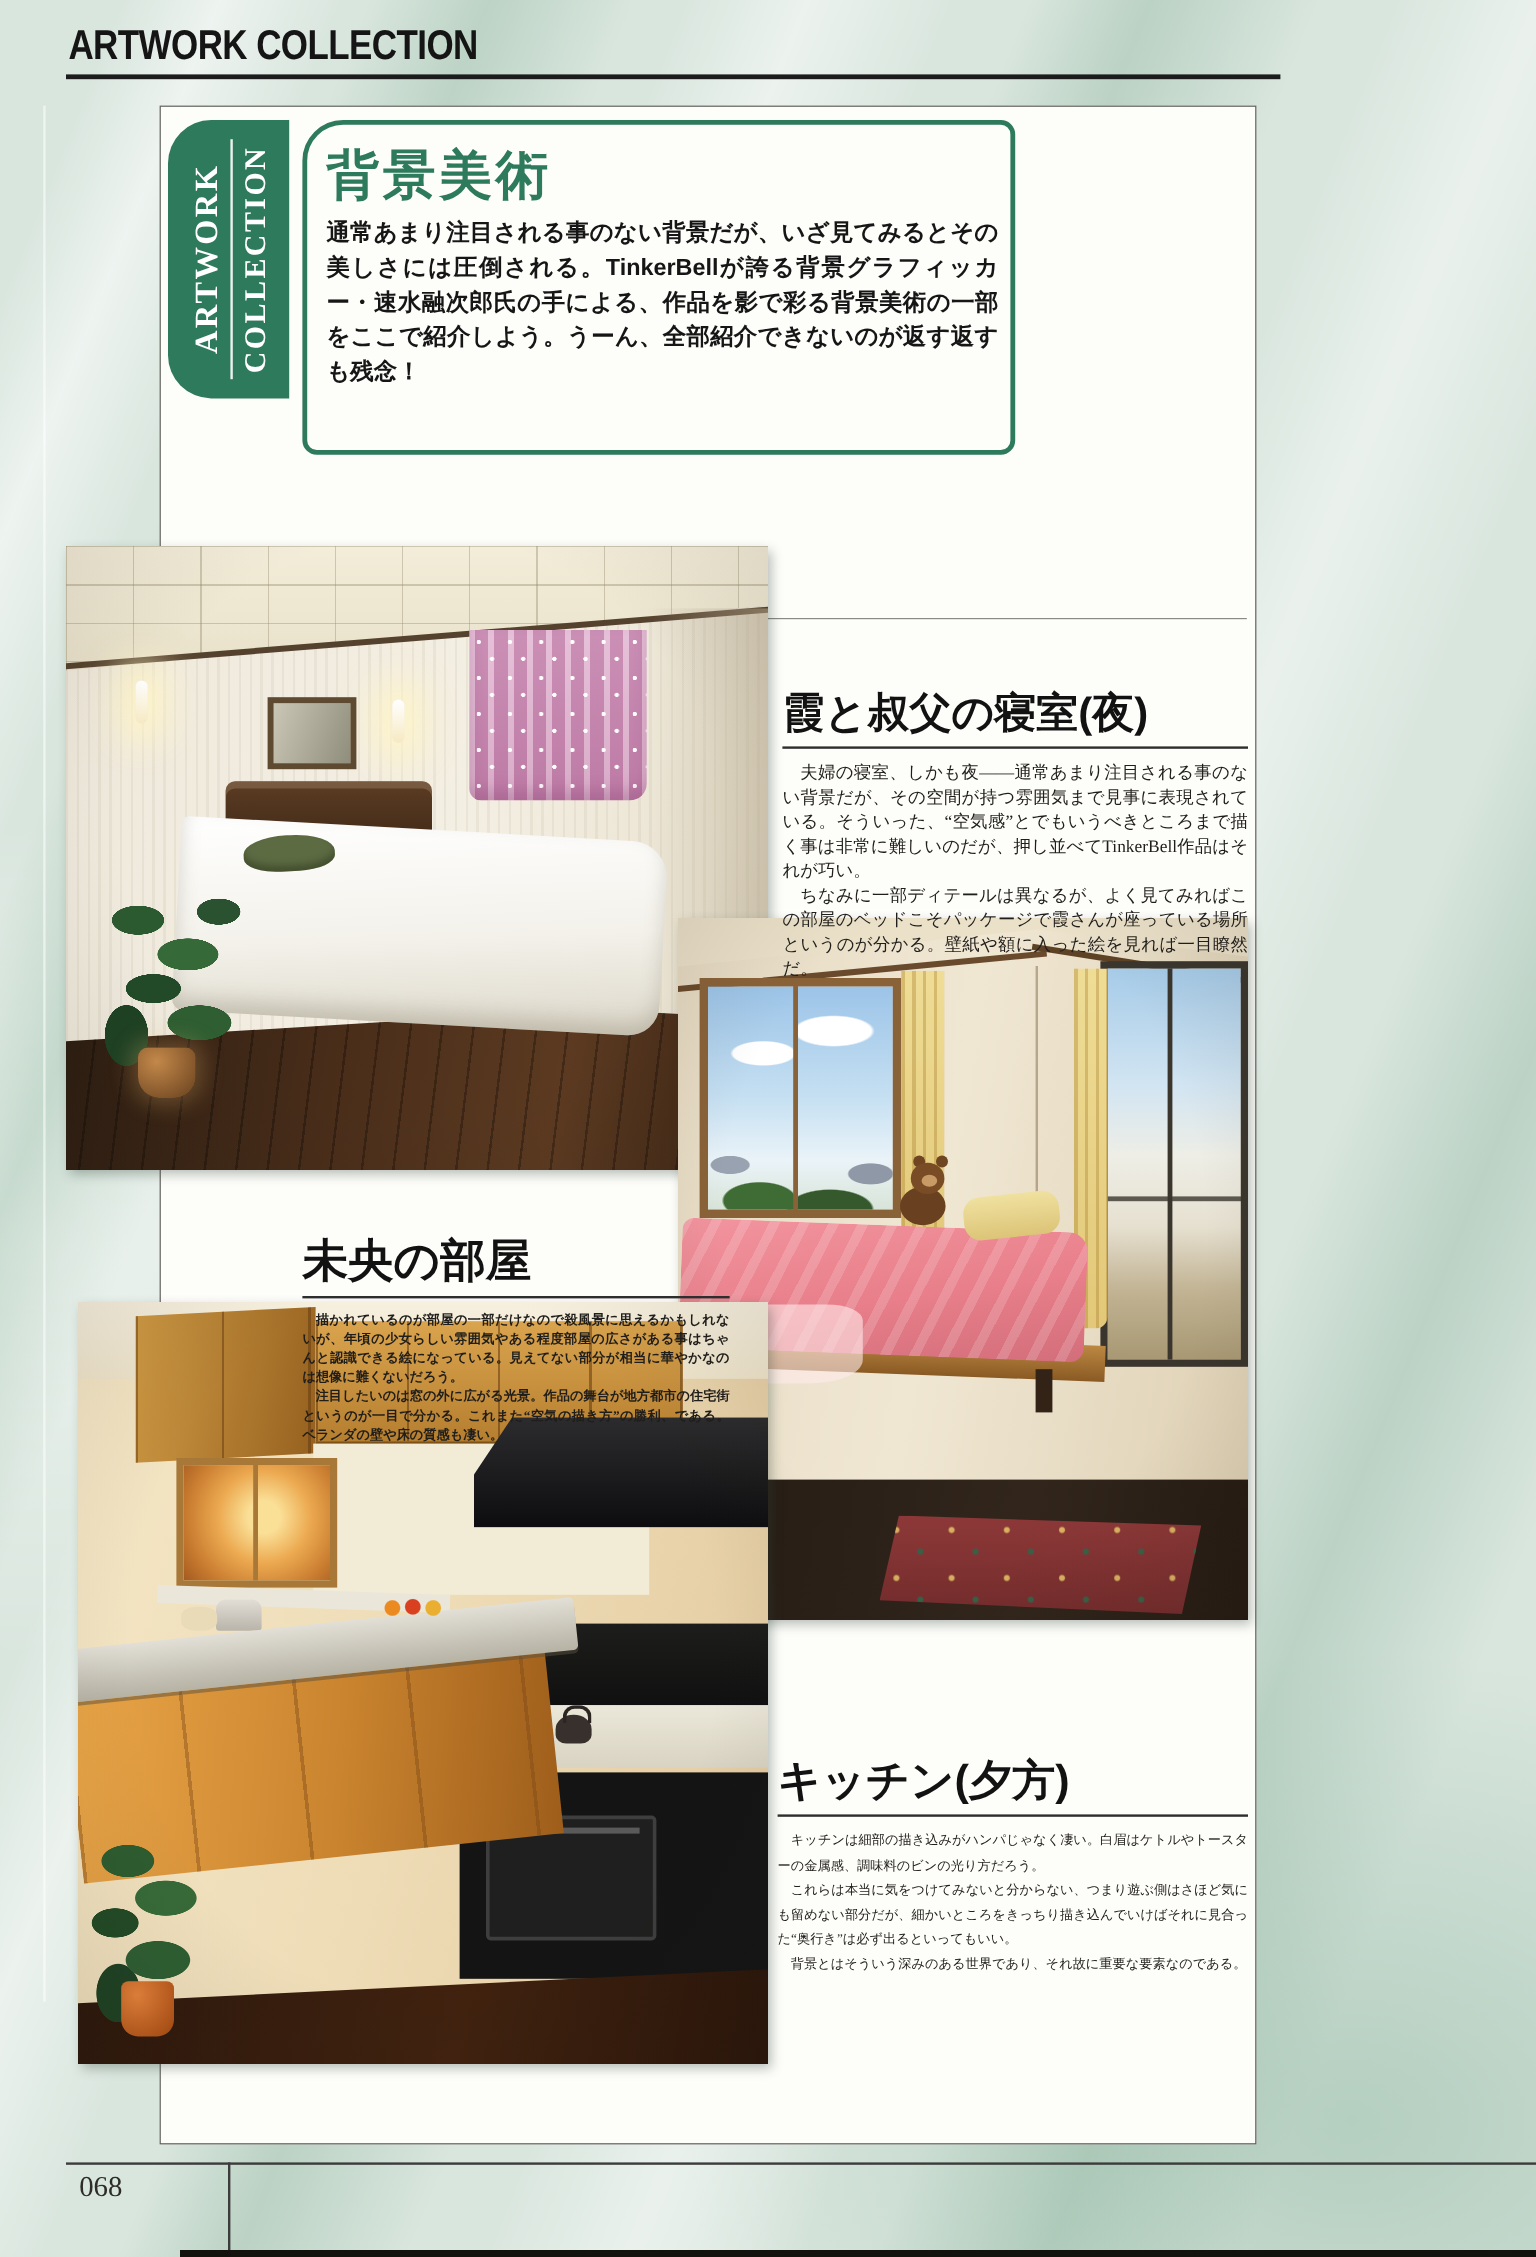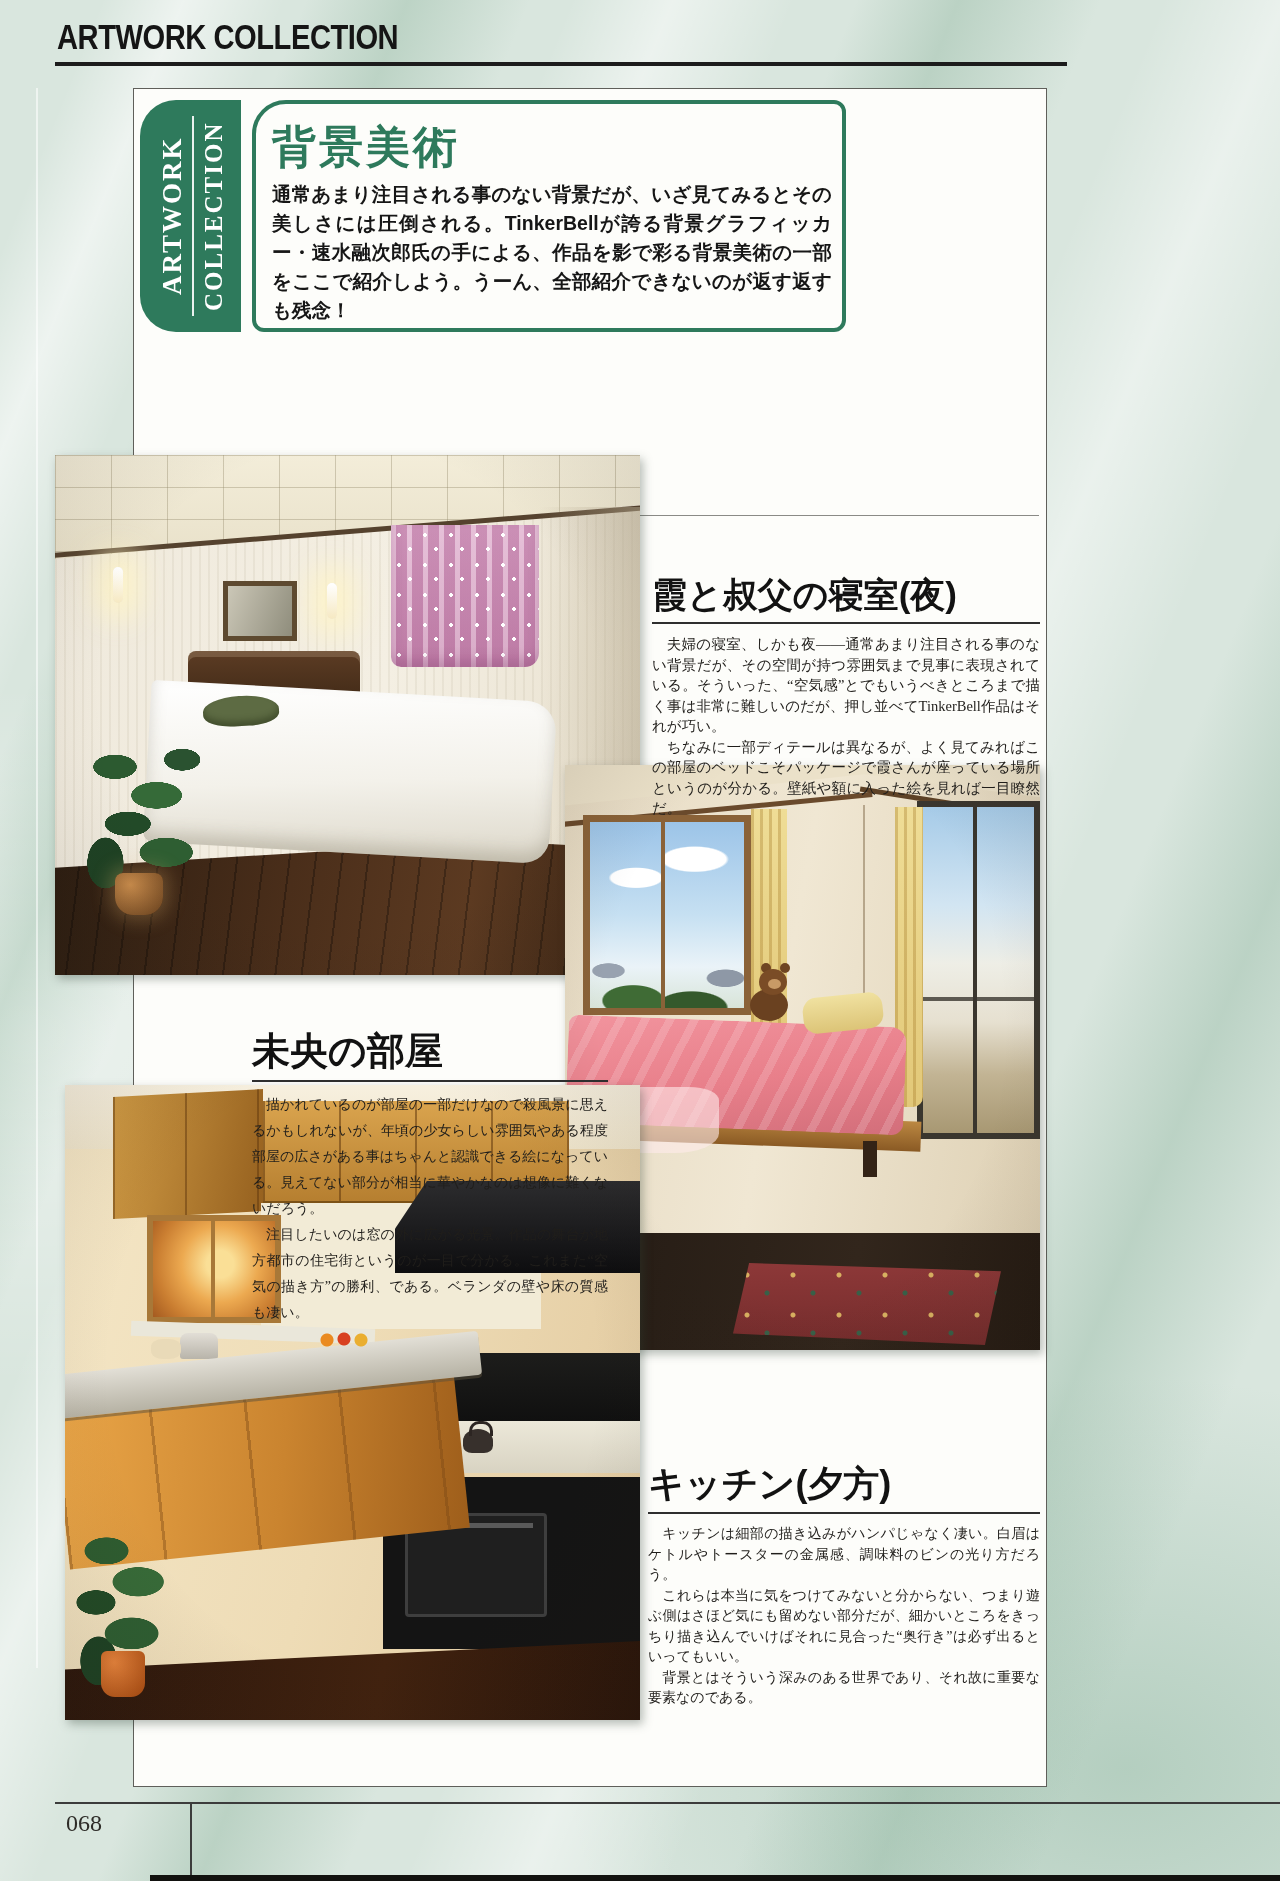--- a/index.html
+++ b/index.html
@@ -29,41 +29,41 @@
   
   #intro{left:140px;top:100px;width:706px;height:232px;z-index:4;}
   #intro-tab{position:absolute;left:0;top:0;width:101px;height:232px;background:#2e7a5c;
     border-radius:36px 0 0 36px;}
   .tabtxt{position:absolute;top:10px;height:212px;writing-mode:vertical-rl;transform:rotate(180deg);
     text-align:center;color:#fff;font-family:"Liberation Serif","DejaVu Serif",serif;font-weight:700;
     font-size:27px;letter-spacing:2px;}
   #tabtxt1{left:12px;width:40px;line-height:40px;}
   #tabtxt2{left:54px;width:40px;line-height:40px;font-size:25px;}
   #tabdiv{position:absolute;left:52px;top:16px;width:2px;height:200px;background:rgba(255,255,255,.9);}
-  #intro-frame{position:absolute;left:112px;top:0;width:594px;height:232px;box-sizing:border-box;
+  #intro-frame{position:absolute;left:112px;top:0;width:594px;height:279px;box-sizing:border-box;
     border:4px solid #2e7a5c;border-radius:34px 12px 12px 12px;background:#fdfdfa;
     padding:20px 0 0 16px;}
   #intro-title{margin:0;font-size:44px;line-height:46px;font-weight:900;color:#2e7a5c;letter-spacing:3px;}
   #intro-body{margin:10px 0 0 0;width:560px;font-size:19.5px;line-height:29px;font-weight:700;
     color:#161616;text-align:justify;}
   
   .sec{z-index:4;}
   .sec h3{margin:0;font-weight:700;color:#121212;white-space:nowrap;}
   .sec .rule{height:2px;background:#2e2e2e;margin:6px 0 10px;}
   .sec p{margin:0;font-family:"Liberation Serif","DejaVu Serif",serif;color:#201e1b;
     white-space:pre-line;text-align:justify;}
   #sec1{left:652px;top:574px;width:388px;}
   #sec1 h3{font-size:35px;line-height:42px;}
   #sec1 p{font-size:14.5px;line-height:20.5px;}
   #sec2{left:252px;top:1028px;width:356px;}
   #sec2 h3{font-size:38px;line-height:46px;}
-  #sec2 p{font-size:14px;line-height:26px;}
+  #sec2 p{font-size:11px;line-height:16px;font-weight:bold;}
   #sec3{left:648px;top:1462px;width:392px;}
   #sec3 h3{font-size:36px;line-height:44px;}
-  #sec3 p{font-size:14px;line-height:20.5px;}
+  #sec3 p{font-size:11px;line-height:20.5px;}
   
   .photo{position:absolute;overflow:hidden;z-index:3;box-shadow:3px 4px 9px rgba(50,65,55,.35);}
   .photo::after{content:"";position:absolute;inset:0;
     background:radial-gradient(ellipse at 50% 45%, rgba(255,255,255,0) 60%, rgba(40,30,20,.12) 100%);}
   
   #ph1{left:55px;top:455px;width:585px;height:520px;
     background:linear-gradient(100deg,#efe9dc 0%,#f4efe3 55%,#e7dfcc 100%);}
   #ph1::before{content:"";position:absolute;inset:0;
     background:repeating-linear-gradient(to right, rgba(175,165,140,.14) 0 2px, transparent 2px 9px);}
   #ph1-ceil{left:0;top:0;width:585px;height:130px;

